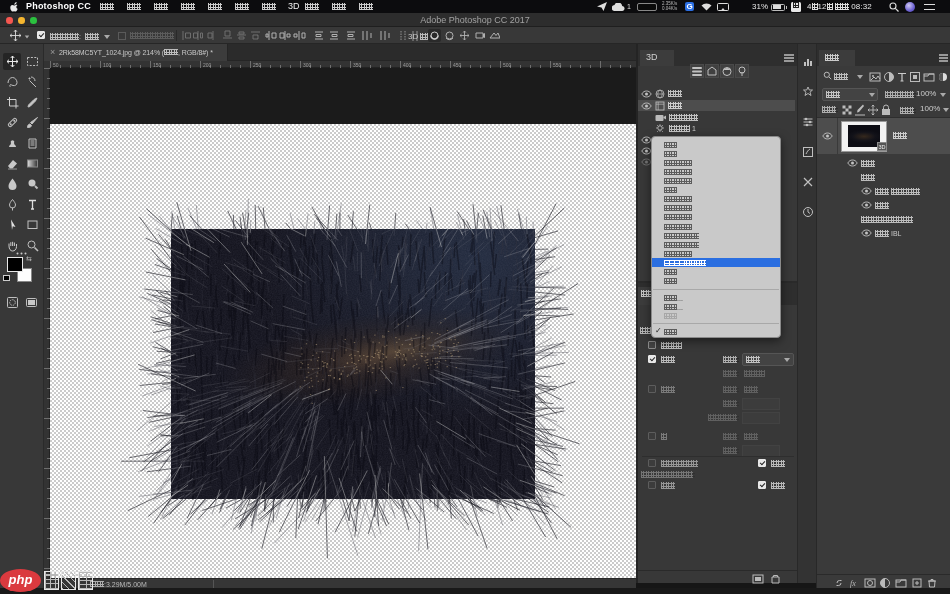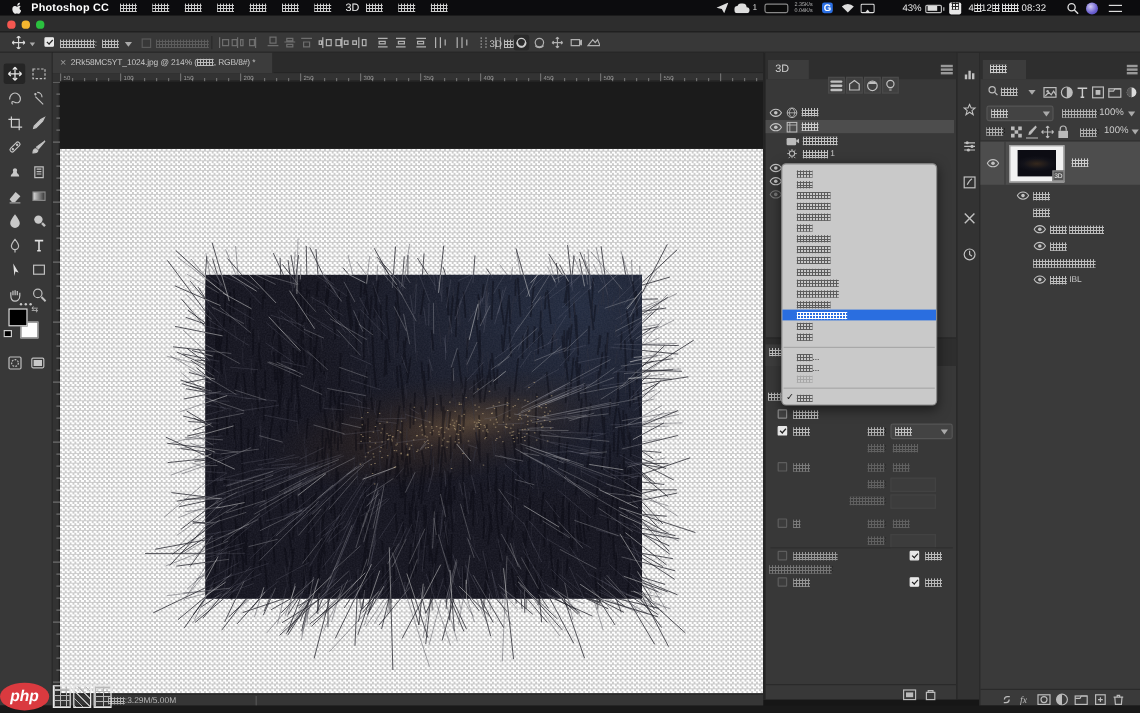--- a/index.html
+++ b/index.html
@@ -40,38 +40,39 @@
  <div class="ab" style="left:637px;top:2.5px;width:20px;height:8.5px;background:#0a0a0a;border:1px solid #888;border-radius:2px"></div>
  <div class="ab" style="left:662px;top:2px;font-size:4.5px;line-height:4.5px;color:#bbb">2.35K/s<br>0.04K/s</div>
  <div class="ab" style="left:685px;top:2px;width:9px;height:9px;border-radius:2px;background:#2b6fe3;color:#fff;font-size:8px;font-weight:bold;text-align:center;line-height:9px">G</div>
  <svg class="ab" style="left:701px;top:2.5px" width="11" height="8" viewBox="0 0 11 8">
       <path d="M5.5 7.5L.5 2.5A7 7 0 0110.5 2.5z" fill="#ddd"></path>
     </svg>
  <svg class="ab" style="left:717px;top:2.5px" width="12" height="9" viewBox="0 0 12 9">
       <rect x="0.5" y="0.5" width="11" height="7" rx="1" fill="none" stroke="#ddd"></rect>
       <path d="M4 7.5l2-2.5 2 2.5z" fill="#ddd"></path>
     </svg>
- <div class="ab" style="left:752px;top:2.5px;font-size:8px">43%</div>
+ <div class="ab" style="left:752px;top:2.5px;font-size:8px">31%</div>
  <div class="ab" style="left:771px;top:3.5px;width:14px;height:7px;border:1px solid #bbb;border-radius:1.5px"></div>
  <div class="ab" style="left:785.5px;top:5.5px;width:1.5px;height:3px;background:#bbb"></div>
  <div class="ab" style="left:772.5px;top:5px;width:8px;height:4px;background:#ddd"></div>
  <div class="ab" style="left:791px;top:2px;width:9.5px;height:9.5px;background:#e8e8e8;border-radius:1.5px;color:#111;font-size:7px;text-align:center;line-height:9px"><i class="cj" style="width:6px;height:6px;color:#111"></i></div>
  <div class="ab" style="left:807px;top:2.5px;font-size:8px;letter-spacing:.1px">4<i class="cj" style="width:6px;height:7px;color:#eee"></i>12<i class="cj" style="width:6px;height:7px;color:#eee"></i> <i class="cj" style="width:14px;height:7px;color:#eee"></i> 08:32</div>
  <svg class="ab" style="left:889px;top:2px" width="10" height="10" viewBox="0 0 10 10">
       <circle cx="4" cy="4" r="3" fill="none" stroke="#ddd" stroke-width="1.1"></circle>
       <path d="M6.3 6.3L9.5 9.5" stroke="#ddd" stroke-width="1.2"></path>
     </svg>
  <div class="ab" style="left:905px;top:1.5px;width:10px;height:10px;border-radius:50%;background:radial-gradient(circle at 38% 35%,#cfc8f2,#6a5fd0 60%,#4a3fb0)"></div>
  <div class="ab" style="left:924px;top:3.5px;width:11px;height:6px;border-top:1.6px solid #ddd;border-bottom:1.6px solid #ddd"></div>
 </div>
 
 <div class="ab" style="left:0;top:13px;width:950px;height:14px;background:#2d2d2d;border-bottom:1px solid #1f1f1f">
  <div class="ab" style="left:6px;top:4px;width:6.5px;height:6.5px;border-radius:50%;background:#f55750"></div>
  <div class="ab" style="left:18px;top:4px;width:6.5px;height:6.5px;border-radius:50%;background:#f5b62f"></div>
  <div class="ab" style="left:30px;top:4px;width:6.5px;height:6.5px;border-radius:50%;background:#2bc13f"></div>
+ <div class="ab" style="left:0;top:3px;width:950px;text-align:center;font-size:9px;color:#a2a2a2">Adobe Photoshop CC 2017</div>
 </div>
 
 <div class="ab" style="left:0;top:27px;width:950px;height:17px;background:#383838;border-bottom:1px solid #262626;color:#c6c6c6">
  <svg class="ab" style="left:10px;top:3px" width="11" height="11" viewBox="0 0 11 11">
       <path d="M5.5 0v11M0 5.5h11M5.5 0L4 1.8M5.5 0L7 1.8M5.5 11L4 9.2M5.5 11L7 9.2M0 5.5L1.8 4M0 5.5L1.8 7M11 5.5L9.2 4M11 5.5L9.2 7" stroke="#dcdcdc" stroke-width=".9"></path>
     </svg>
  <div class="ab caret" style="left:24px;top:8px;transform:scale(.75)"></div>
  <div class="ab ck ckon" style="left:37px;top:4px"></div>
  <div class="ab" style="left:50px;top:6px"><i class="cj" style="width:29px;height:7px;color:#c6c6c6"></i>:</div>
  <div class="ab" style="left:85px;top:6px"><i class="cj" style="width:14px;height:7px;color:#c6c6c6"></i></div>

